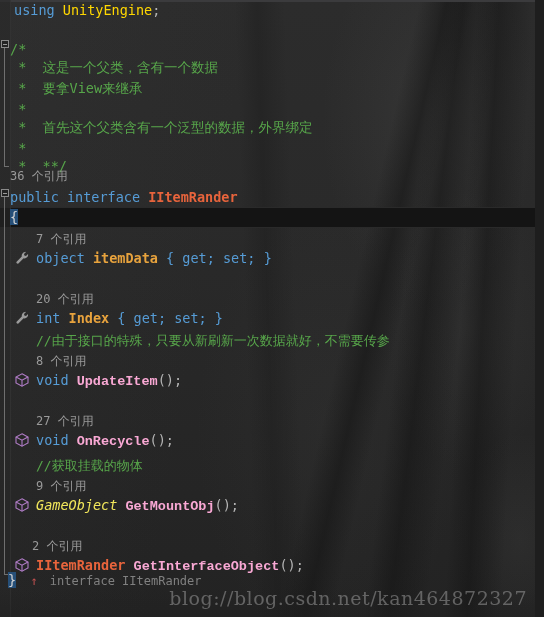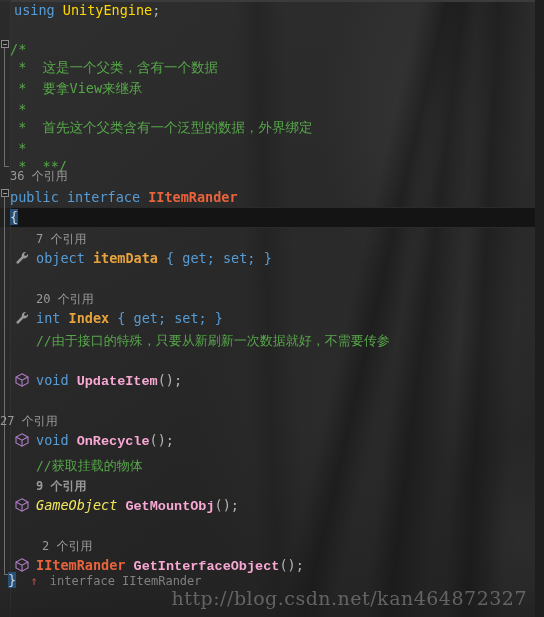--- a/index.html
+++ b/index.html
@@ -247,66 +247,67 @@
     <div class="glyph" style="top:310px;">
       <svg width="16" height="16" viewBox="0 0 16 16">
         <path d="M11.3 2.1a3.6 3.6 0 0 0-3.5 4.4L2.6 11.7a1.3 1.3 0 0 0 1.8 1.8l5.2-5.2a3.6 3.6 0 0 0 4.4-4.4l-2 2-1.6-.4-.4-1.6 2-2a3.7 3.7 0 0 0-.7-.1z" fill="#9a9a9a"></path>
       </svg>
     </div>
 
     <div class="line ind2" style="top:308px;"><span class="kw">int</span> <span class="ident">Index</span> <span class="accessor">{ get; set; }</span></div>
 
     <div class="line ind2" style="top:330px; font-size:13px;"><span class="comment">//由于接口的特殊，只要从新刷新一次数据就好，不需要传参</span></div>
 
+    <div class="line refcount" style="top:351px;"><span style="padding-left:36px;">8 个引用</span></div>
 
     <div class="glyph" style="top:372px;">
       <svg width="16" height="16" viewBox="0 0 16 16">
         <path d="M8 1.8 14 5v6l-6 3.2L2 11V5z" fill="none" stroke="#b07cc6" stroke-width="1.1"></path>
         <path d="M2 5l6 3.2L14 5M8 8.2v6" fill="none" stroke="#b07cc6" stroke-width="1.1"></path>
       </svg>
     </div>
 
     <div class="line ind2" style="top:370px;"><span class="kw">void</span> <span class="method">UpdateItem</span><span class="punct">();</span></div>
 
-    <div class="line refcount" style="top:411px;"><span style="">27 个引用</span></div>
+    <div class="line refcount" style="top:411px;"><span style="padding-left:36px;">27 个引用</span></div>
 
     <div class="glyph" style="top:432px;">
       <svg width="16" height="16" viewBox="0 0 16 16">
         <path d="M8 1.8 14 5v6l-6 3.2L2 11V5z" fill="none" stroke="#b07cc6" stroke-width="1.1"></path>
         <path d="M2 5l6 3.2L14 5M8 8.2v6" fill="none" stroke="#b07cc6" stroke-width="1.1"></path>
       </svg>
     </div>
 
     <div class="line ind2" style="top:430px;"><span class="kw">void</span> <span class="method">OnRecycle</span><span class="punct">();</span></div>
 
     <div class="line ind2" style="top:455px; font-size:13px;"><span class="comment">//获取挂载的物体</span></div>
 
-    <div class="line refcount" style="top:476px;font-weight:bold;"><span style="padding-left:36px;">9 个引用</span></div>
+    <div class="line refcount" style="top:476px;"><span style="padding-left:36px;">9 个引用</span></div>
 
     <div class="glyph" style="top:497px;">
       <svg width="16" height="16" viewBox="0 0 16 16">
         <path d="M8 1.8 14 5v6l-6 3.2L2 11V5z" fill="none" stroke="#b07cc6" stroke-width="1.1"></path>
         <path d="M2 5l6 3.2L14 5M8 8.2v6" fill="none" stroke="#b07cc6" stroke-width="1.1"></path>
       </svg>
     </div>
 
     <div class="line ind2" style="top:495px;"><span class="type-yi">GameObject</span> <span class="method">GetMountObj</span><span class="punct">();</span></div>
 
-    <div class="line refcount" style="top:536px;"><span style="padding-left:42px;">2 个引用</span></div>
+    <div class="line refcount" style="top:536px;"><span style="padding-left:32px;">2 个引用</span></div>
 
     <div class="glyph" style="top:557px;">
       <svg width="16" height="16" viewBox="0 0 16 16">
         <path d="M8 1.8 14 5v6l-6 3.2L2 11V5z" fill="none" stroke="#b07cc6" stroke-width="1.1"></path>
         <path d="M2 5l6 3.2L14 5M8 8.2v6" fill="none" stroke="#b07cc6" stroke-width="1.1"></path>
       </svg>
     </div>
 
     <div class="line ind2" style="top:555px;"><span class="type-o">IItemRander</span> <span class="method">GetInterfaceObject</span><span class="punct">();</span></div>
 
     <div id="hint-line" style="top:570px; padding-left:8px;"><span class="sel" style="font-size:13.5px;">}</span>  <span id="hint-arrow">↑</span> <span>interface IItemRander</span></div>
 
   </div>
 
   <div id="bottom-strip"></div>
 
-  <div id="watermark">http://blog.csdn.net/kan464872327</div>
+  <div id="watermark">blog://blog.csdn.net/kan464872327</div>
 
 </div>
 
 </body></html>

